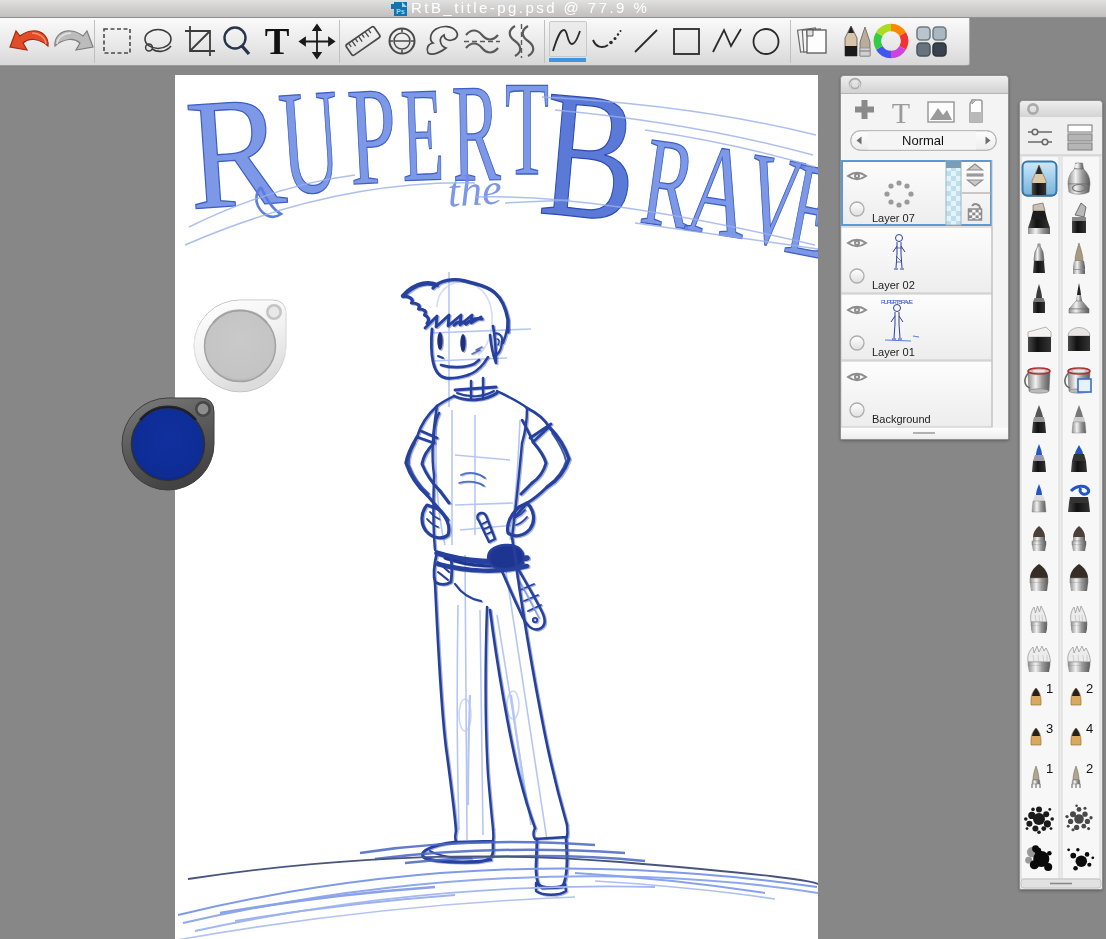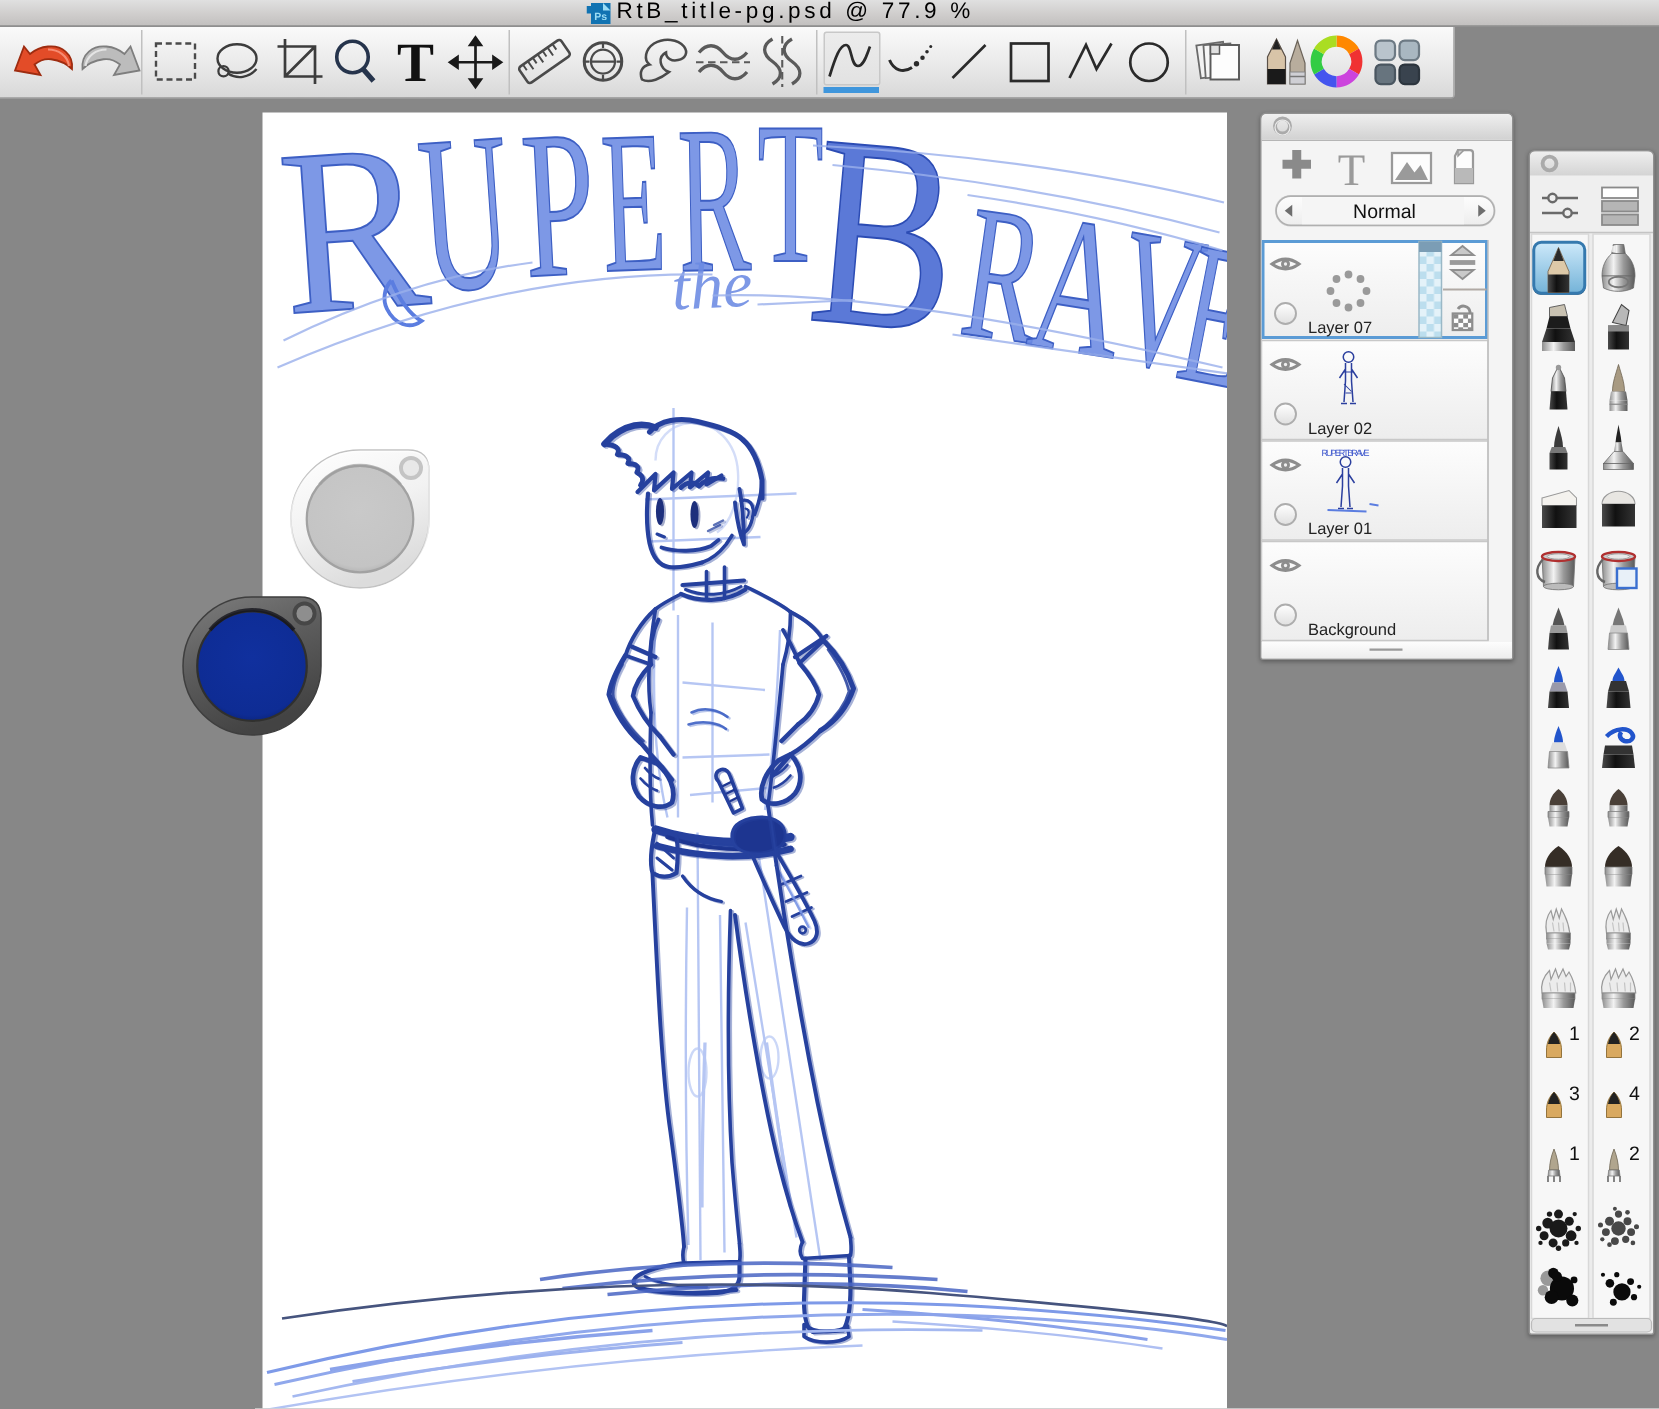--- a/index.html
+++ b/index.html
@@ -4,21 +4,21 @@
 <style>
   html,body{margin:0;padding:0;}
   body{width:1106px;height:939px;position:relative;overflow:hidden;
        background:#878787;font-family:"Liberation Sans",sans-serif;}
   .abs{position:absolute;}
   
   #titlebar{left:0;top:0;width:1106px;height:17px;
     background:linear-gradient(#e0e0e0,#cecccb 60%,#c2c0bf);
     border-bottom:1px solid #8f8f8f;}
   #titletext{left:411px;top:0px;height:17px;line-height:16px;
-    font-size:15px;color:#000000;letter-spacing:2.45px;}
+    font-size:15px;color:#ffffff;letter-spacing:2.45px;}
   
   #toolbar{left:0;top:18px;width:969px;height:47px;
     background:linear-gradient(#fafafa,#e9e9e9 55%,#d8d8d8);
     border-bottom:1px solid #9a9a9a;border-right:1px solid #aaa;
     border-radius:0 0 3px 0;}
   .sep{position:absolute;top:2px;bottom:2px;width:1px;background:#c0c0c0;}
   #selcell{left:549px;top:3px;width:36px;height:34px;
     background:linear-gradient(#ececec,#e2e2e2);border:1px solid #c8c8c8;border-radius:2px;}
   #selbar{left:549px;top:40px;width:37px;height:3.5px;background:#3f96dc;}
   

